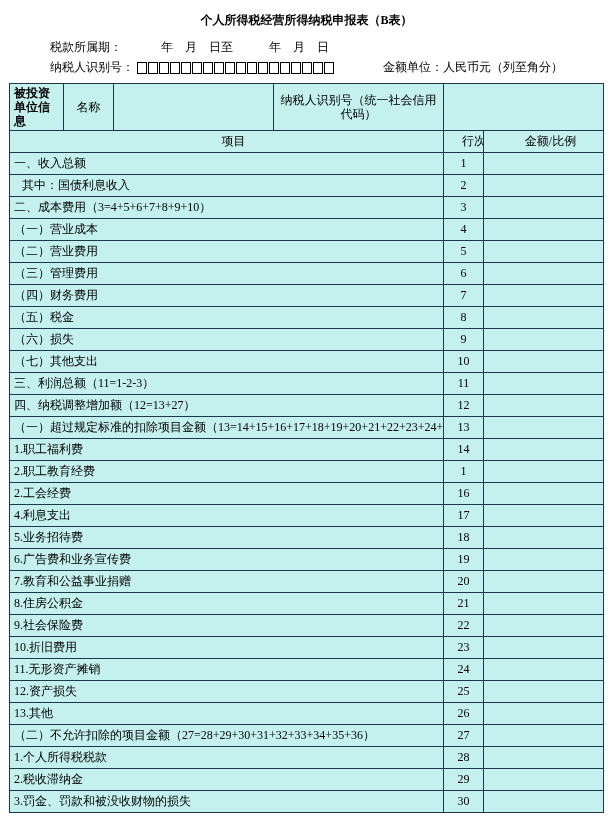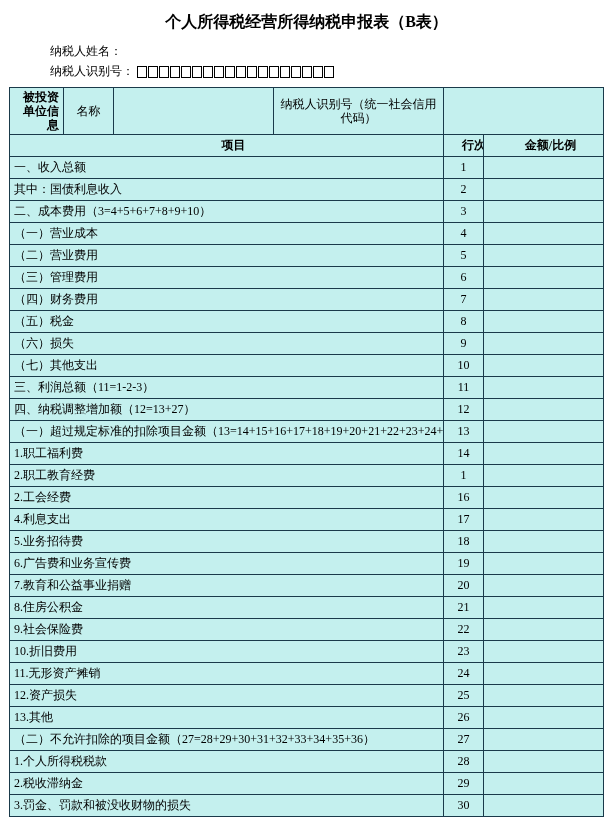--- a/index.html
+++ b/index.html
@@ -9,21 +9,21 @@
     }
     body {
       font-family: "SimSun", "宋体", serif;
       font-size: 12px;
       background: #fff;
       color: #000;
       width: 613px;
     }
     .title {
       text-align: center;
-      font-size: 16px;
+      font-size: 12px;
       font-weight: bold;
       padding: 12px 0 8px 0;
     }
     .header-info {
       padding: 0 50px 4px 50px;
       font-size: 12px;
       line-height: 20px;
     }
     .header-row {
       display: flex;
@@ -53,64 +53,66 @@
       background: #c4f0ee;
       font-size: 12px;
       padding: 2px 4px;
       vertical-align: middle;
       height: 18px;
       overflow: hidden;
       white-space: nowrap;
     }
     th {
       text-align: center;
-      font-weight: bold;
+      font-weight: normal;
       padding-left: 18px;
     }
     .invest-left {
-      text-align: right;
+      text-align: left;
       font-weight: bold;
       width: 54px;
     }
     .label-cell {
       text-align: center;
       width: 50px;
     }
     .value-cell {
       width: 120px;
     }
     .id-label {
       text-align: center;
     }
     .row-col {
       text-align: center;
       width: 40px;
     }
     .amt-col {
       width: 120px;
     }
-    .ind1 { padding-left: 4px; }
+    .ind1 { padding-left: 12px; }
     .ind2 { }
   </style>
 </head>
 <body>
 
 <div class="title">个人所得税经营所得纳税申报表（B表）</div>
 
 <div class="header-info">
   <div>
-    <span>纳税人姓名：</span>
+    <span>税款所属期：</span>
+    <span>　　　年　月　日至　　　年　月　日</span>
   </div>
   <div class="header-row">
     <div>
       <span>纳税人识别号：</span>
       <span class="boxes">
         <span class="box"></span><span class="box"></span><span class="box"></span><span class="box"></span><span class="box"></span><span class="box"></span><span class="box"></span><span class="box"></span><span class="box"></span><span class="box"></span><span class="box"></span><span class="box"></span><span class="box"></span><span class="box"></span><span class="box"></span><span class="box"></span><span class="box"></span><span class="box"></span>
       </span>
     </div>
+    <span>金额单位：人民币元（列至角分）</span>
   </div>
 </div>
 
 <table>
   <colgroup>
     <col style="width:54px">
     <col style="width:50px">
     <col style="width:160px">
     <col style="width:130px">
     <col style="width:40px">

